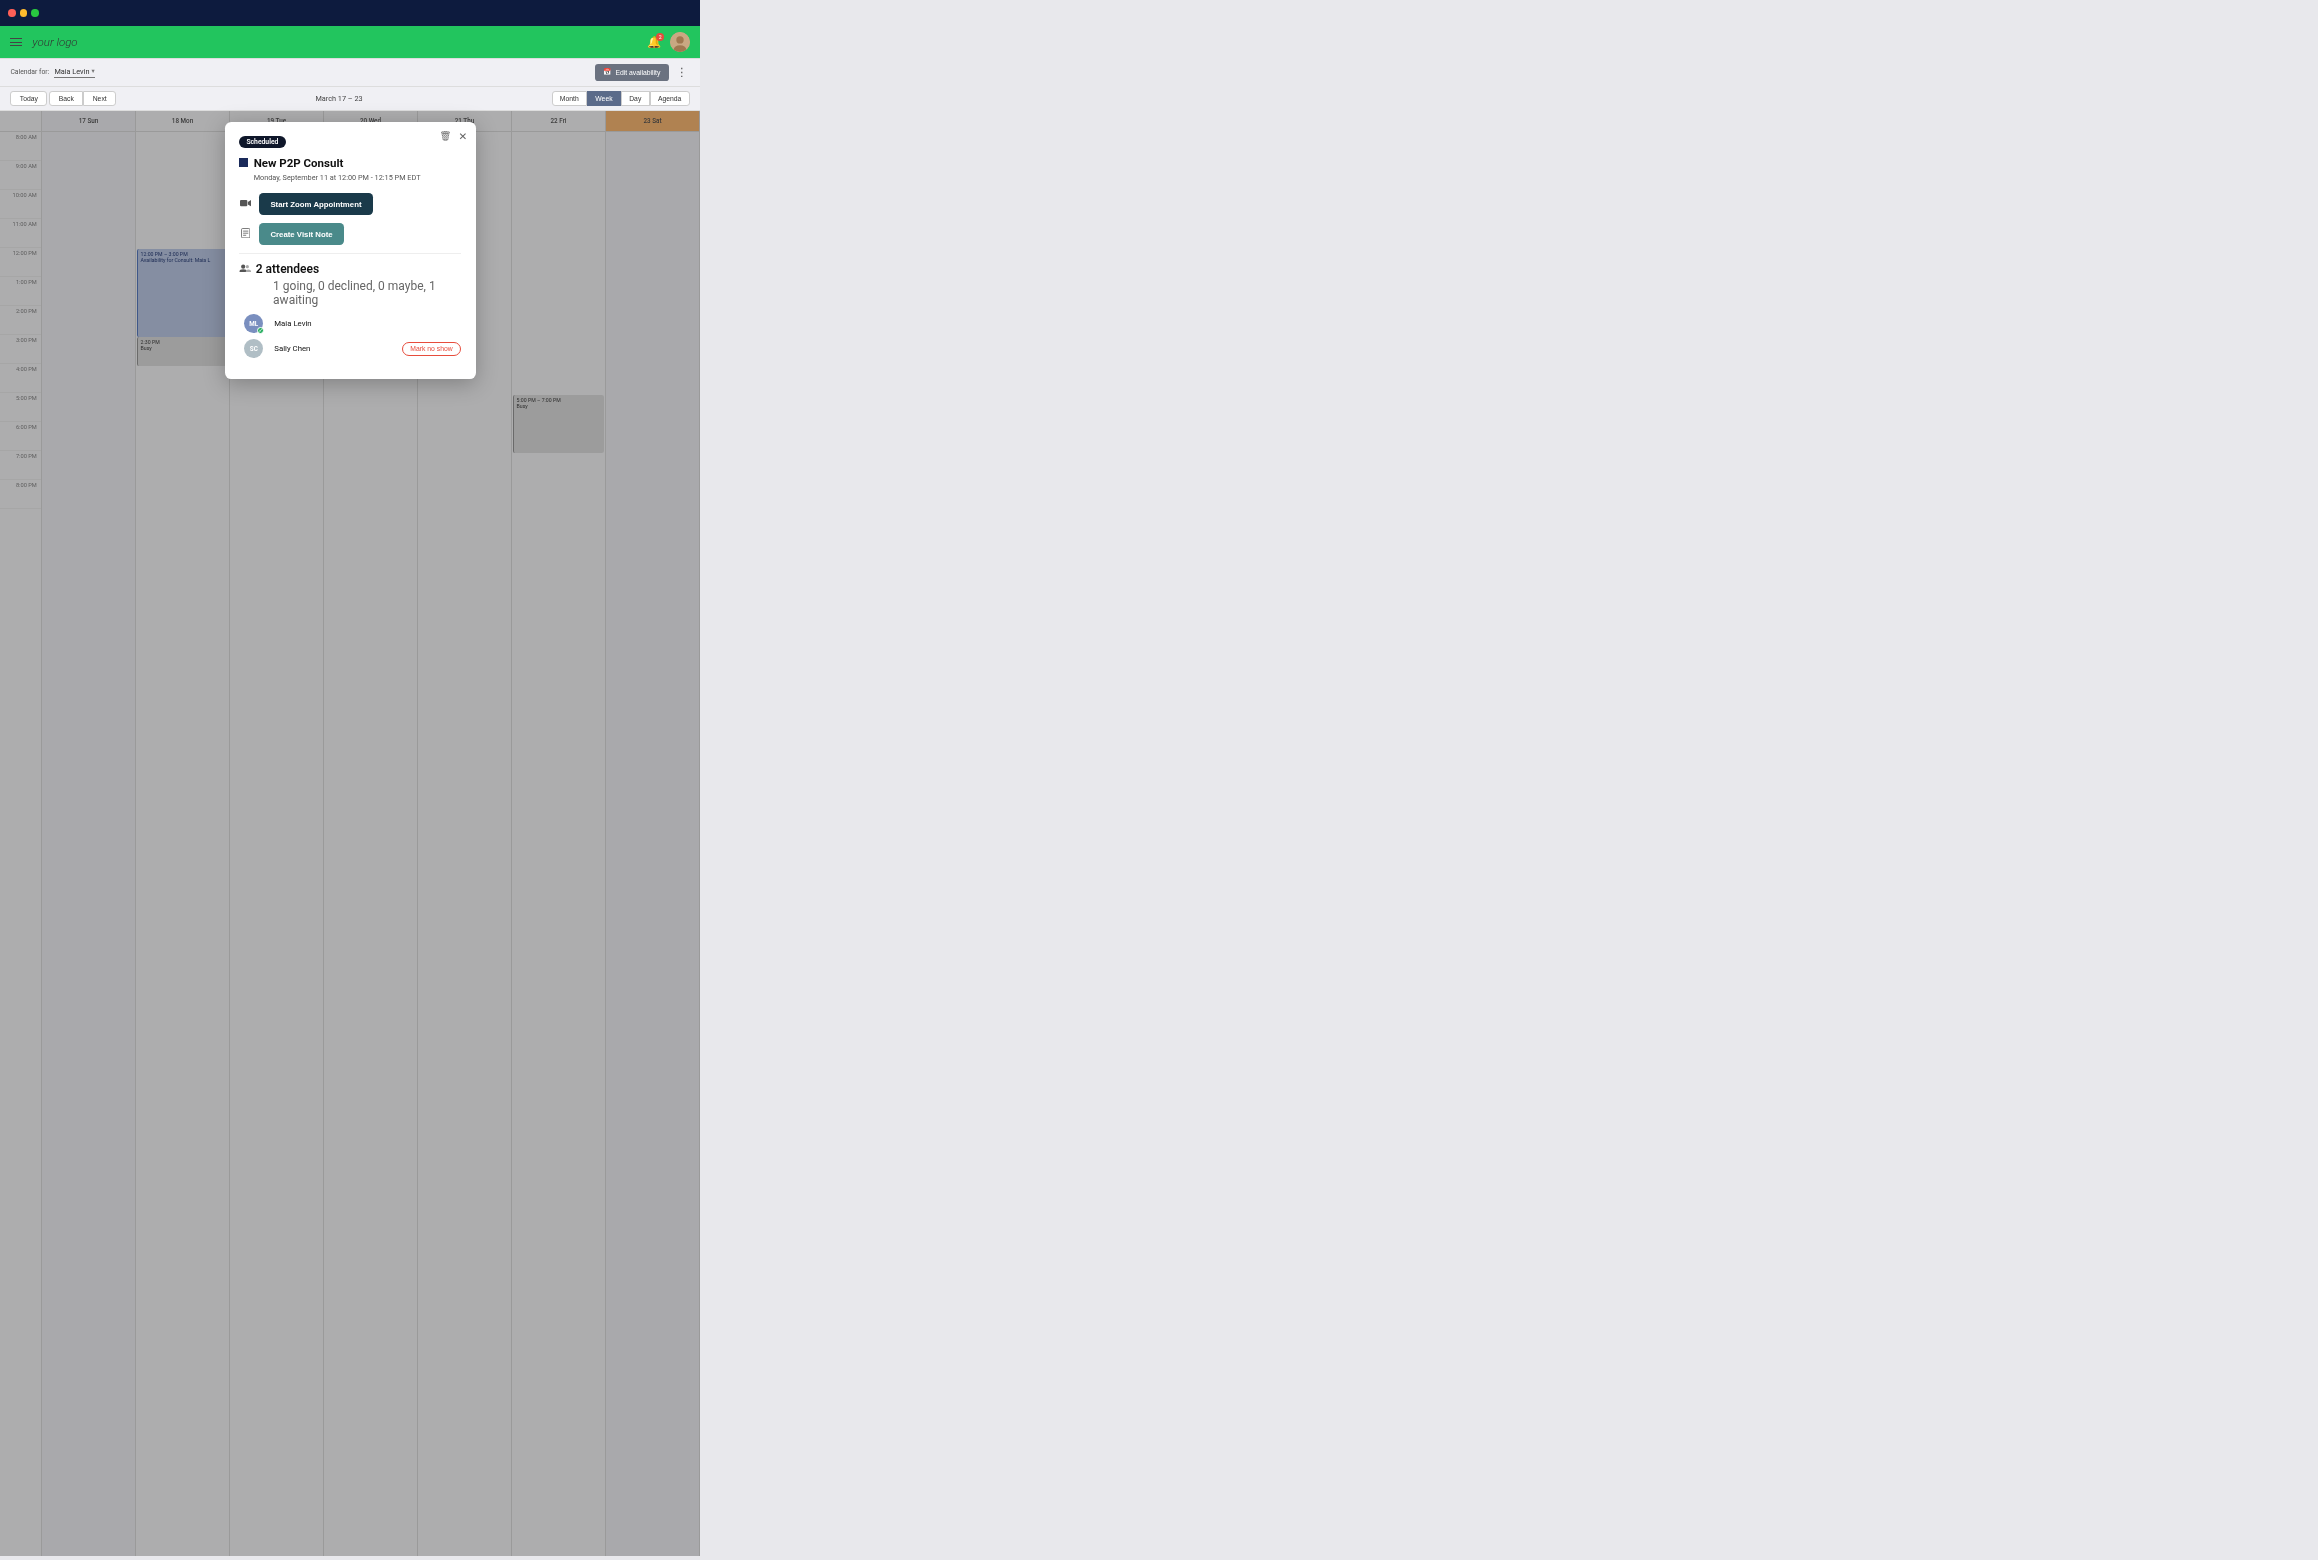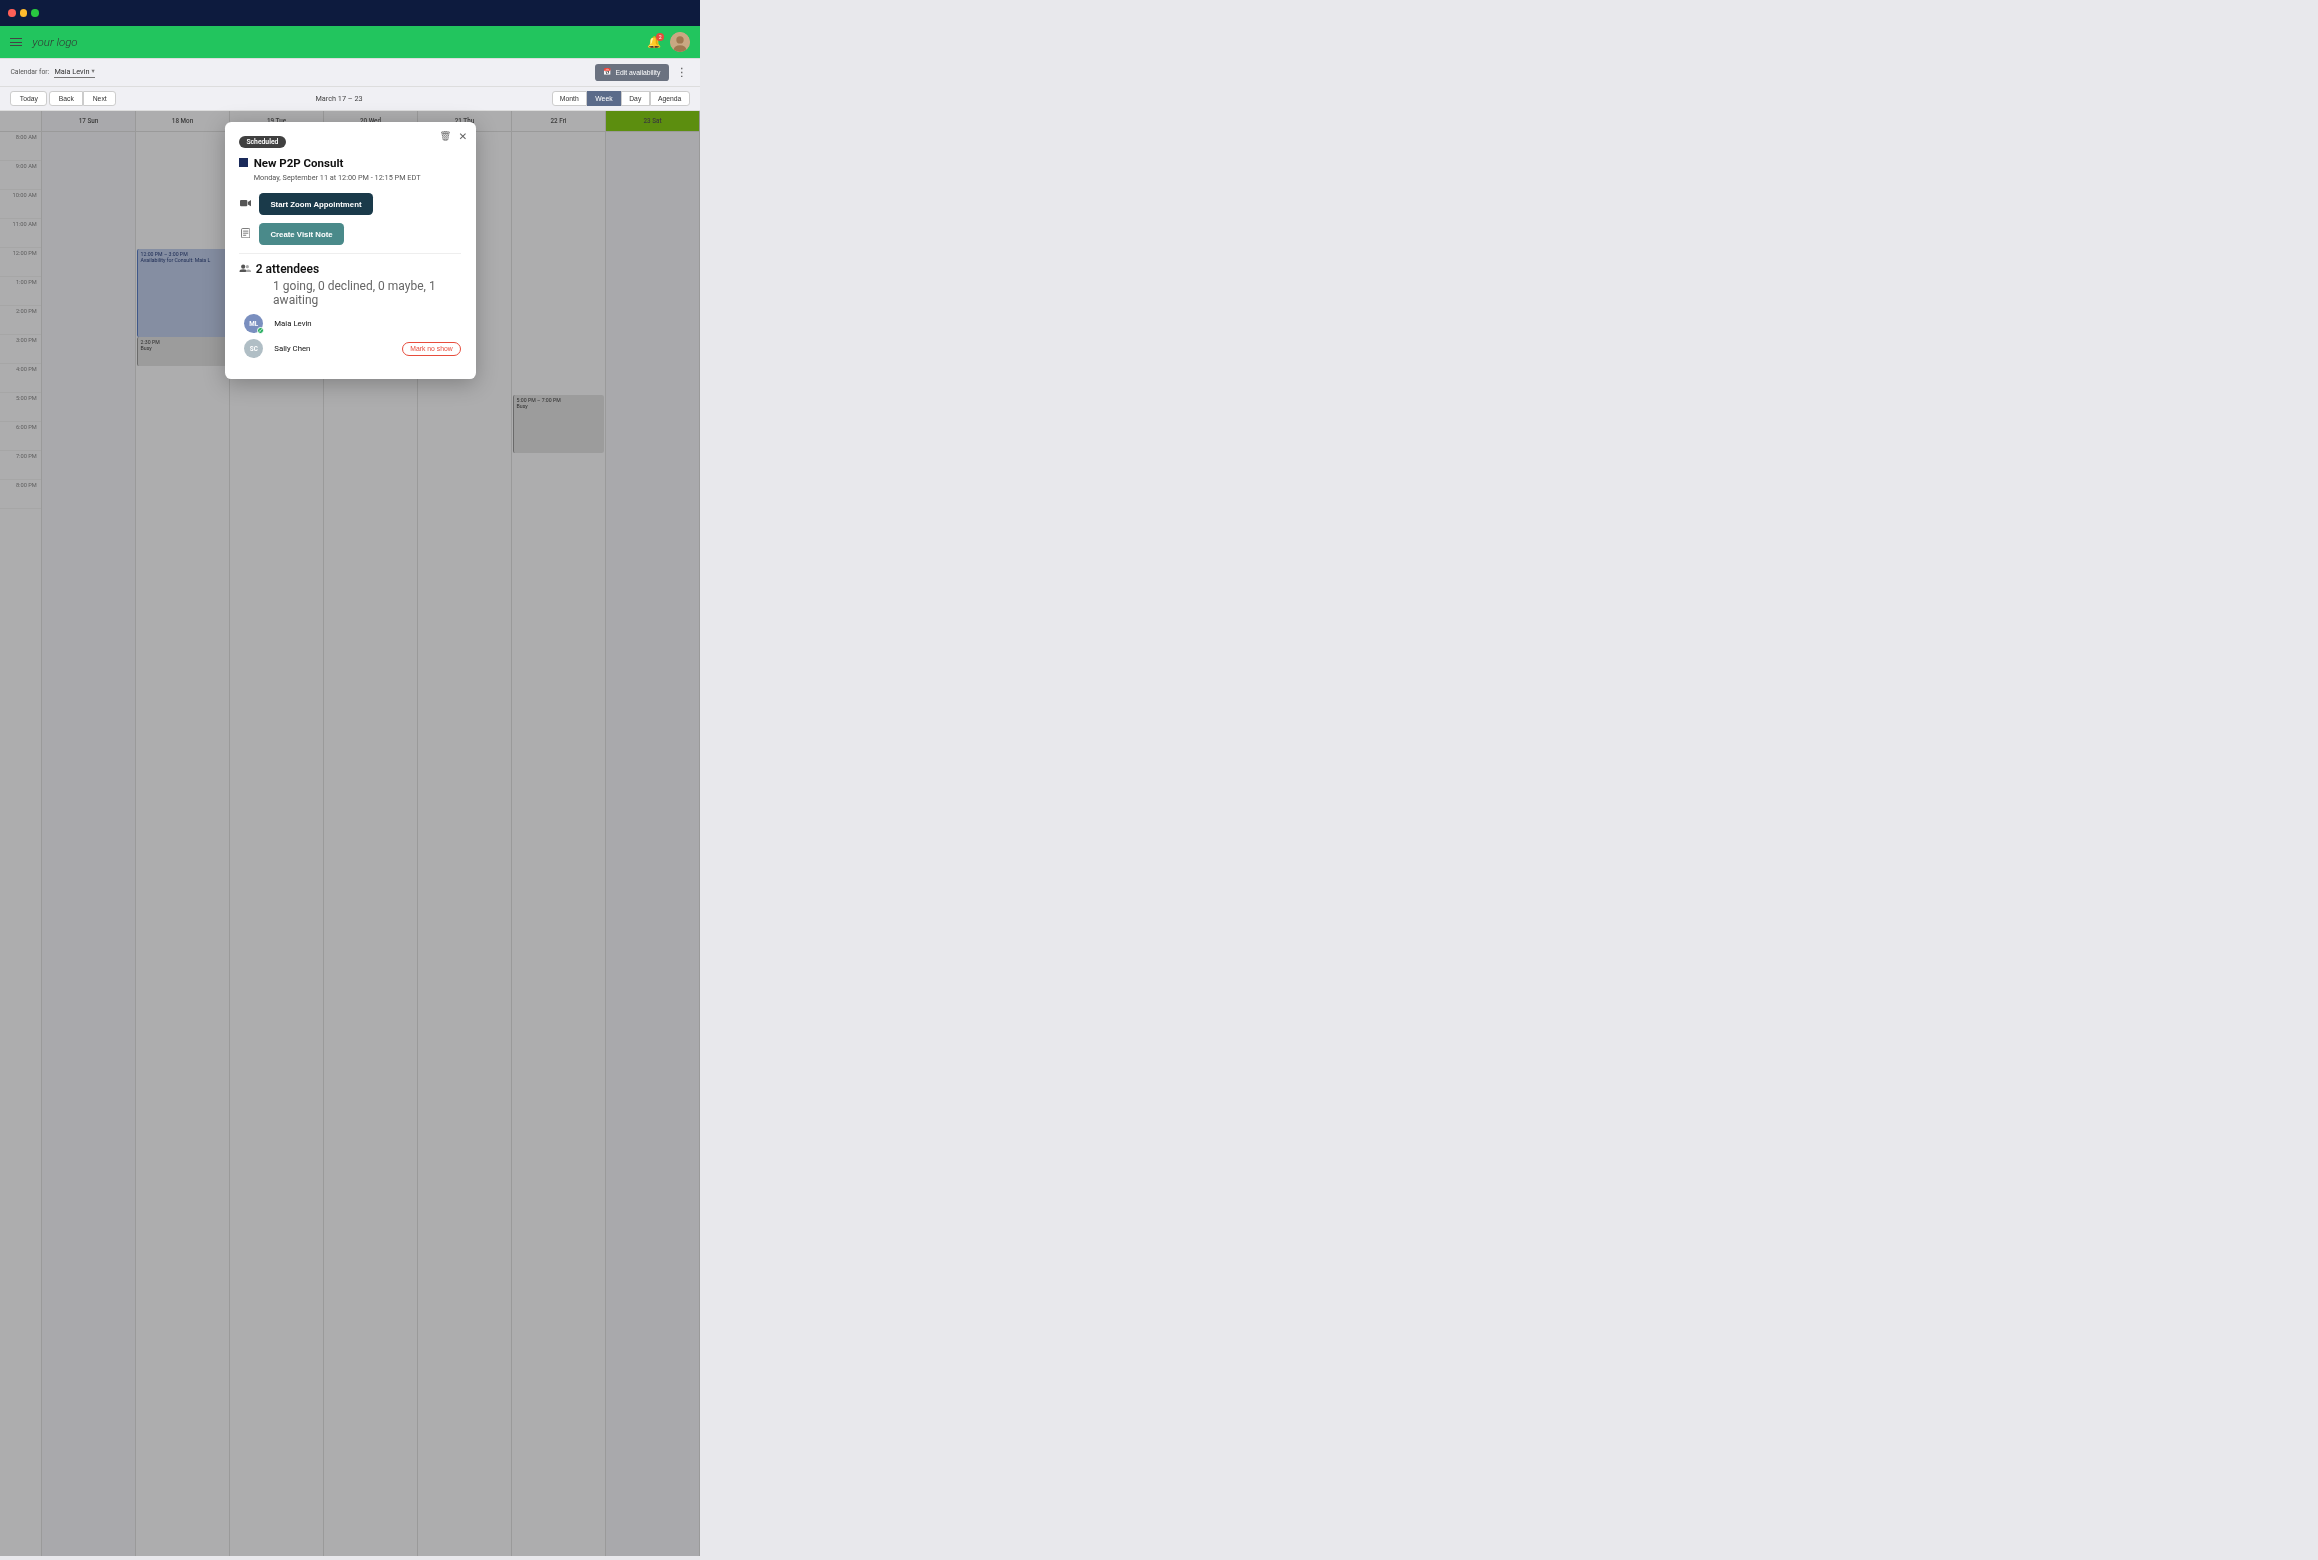--- a/index.html
+++ b/index.html
@@ -230,21 +230,21 @@
     .modal-close-btn {
       position: absolute; top: 8.4px; right: 8.4px;
       background: none; border: none; font-size: 10.4px; cursor: pointer; color: #666;
     }
     .modal-delete-btn {
       position: absolute; top: 8.4px; right: 24px;
       background: none; border: none; font-size: 9.4px; cursor: pointer; color: #666;
     }
     .status-badge {
       display: inline-block;
-      background: #404040;
+      background: #0f172a;
       color: #fff;
       border-radius: 10.4px;
       padding: 2.1px 7.3px;
       font-size: 6.8px;
       font-weight: 600;
       margin-bottom: 7.3px;
     }
     .modal-title-row {
       display: flex; align-items: center; gap: 5.2px; margin-bottom: 3.1px;
     }
@@ -409,21 +409,21 @@
   </div>
 
   <div class="days-area">
     <div class="days-header">
       <div class="day-header" style="background:#f3f3f7;">17 Sun</div>
       <div class="day-header">18 Mon</div>
       <div class="day-header">19 Tue</div>
       <div class="day-header">20 Wed</div>
       <div class="day-header">21 Thu</div>
       <div class="day-header">22 Fri</div>
-      <div class="day-header" style="background:#84cc16;">23 Sat</div>
+      <div class="day-header" style="background:#fdba74;">23 Sat</div>
     </div>
     <div class="days-grid">
 
       <div class="day-col weekend-col" id="day-0"></div>
 
       <div class="day-col" id="day-1">
         <div class="event-block event-blue" style="top:117px; height:88px;">
           <div>12:00 PM – 3:00 PM</div>
           <div>Availability for Consult: Maia L</div>
         </div>

